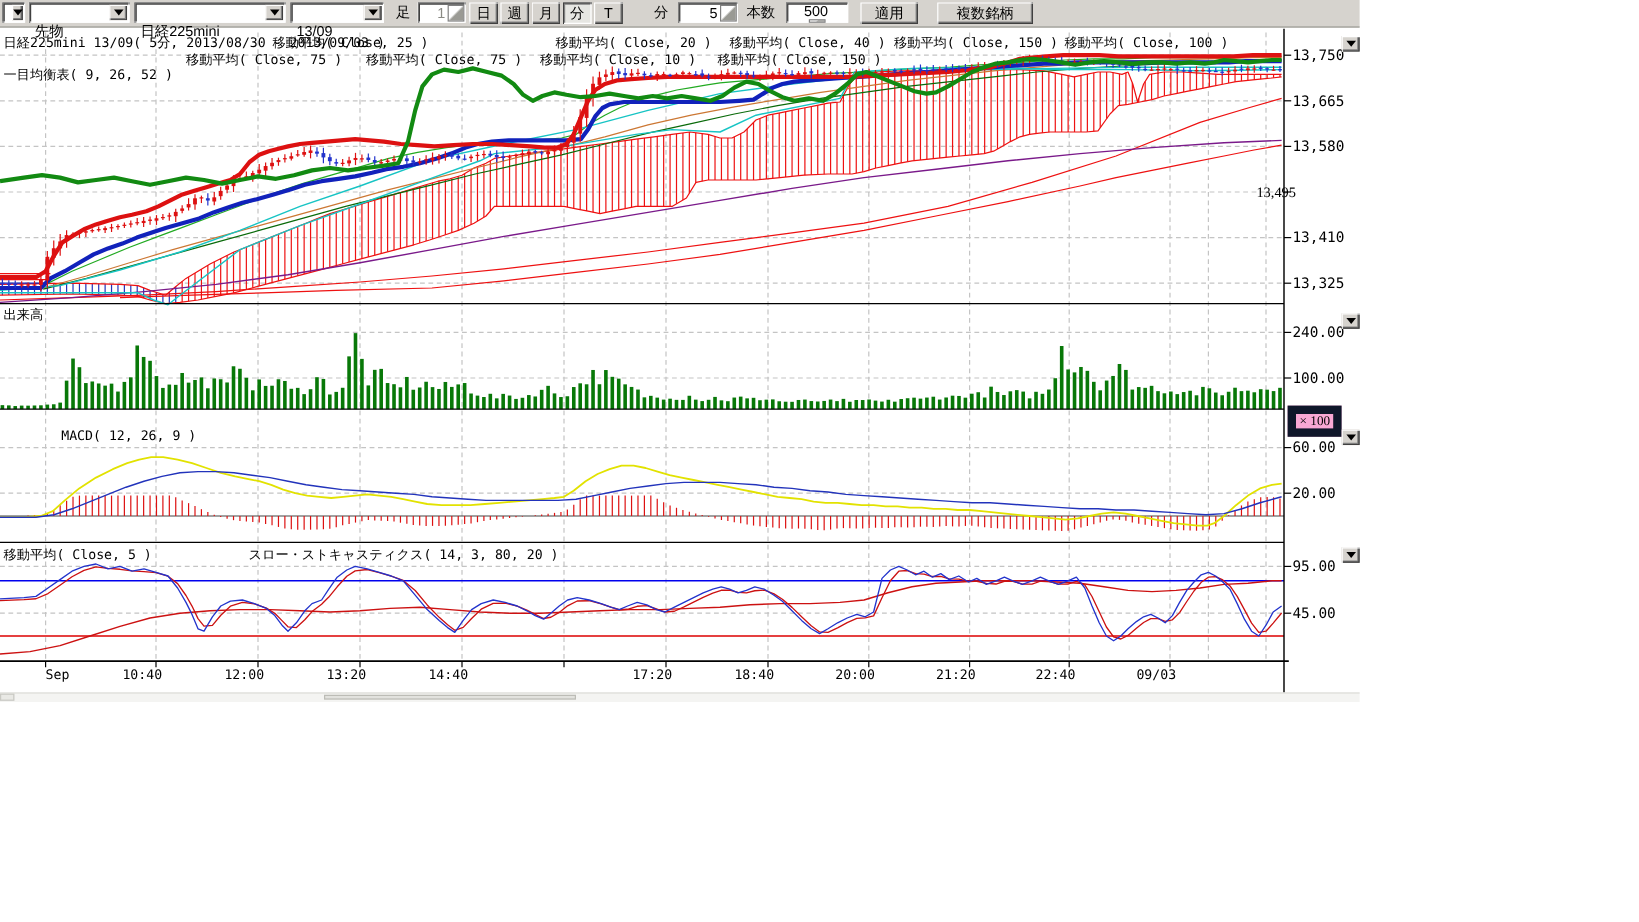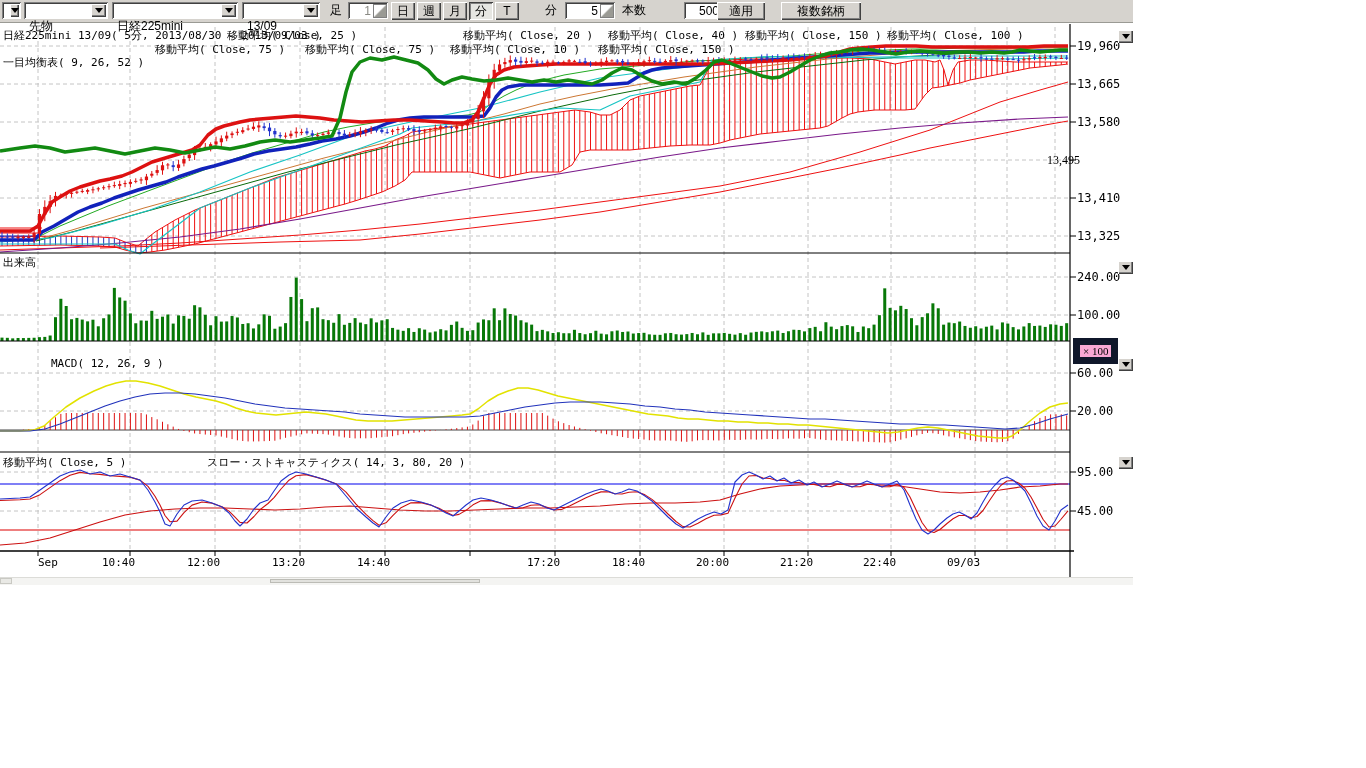--- a/index.html
+++ b/index.html
@@ -1164,21 +1164,21 @@
     <div class="tb wbtn" style="left:417px;width:24px;">週</div>
     <div class="tb wbtn" style="left:443px;width:24px;">月</div>
     <div class="tb wbtn pressed" style="left:469px;width:24px;">分</div>
     <div class="tb wbtn" style="left:495px;width:24px;">T</div>
     <div class="tb lbl" style="left:545px;">分</div>
     <div class="tb spin" style="left:565px;width:50px;">
       <span class="val">5</span>
       <span class="spinbtn"></span>
     </div>
     <div class="tb lbl" style="left:622px;">本数</div>
-    <div class="tb spin" style="left:684px;width:52px;">
+    <div class="tb spin" style="left:655px;width:52px;flex-direction:column;">
       <span class="val">500</span>
       <span class="spinbtn"></span>
     </div>
     <div class="tb wbtn" style="left:717px;width:48px;">適用</div>
     <div class="tb wbtn" style="left:781px;width:80px;">複数銘柄</div>
   </div>
 
   <div class="ov" style="left:3px;top:255px;">出来高</div>
   <div class="ov" style="left:3px;top:357px;margin-left:48px;">MACD( 12, 26, 9 )</div>
   <div class="ov" style="left:3px;top:455px;">移動平均( Close, 5 )</div>
@@ -1197,21 +1197,21 @@
   <div class="ddbtn" style="left:1118px;top:456px;">
       <span class="tri-down"></span>
     </div>
 
   <div class="hscroll">
     <div class="endbox"></div>
     <div class="thumb"></div>
   </div>
 
   <div id="gen-labels">
-      <div class="ov axis-num" style="left: 1077px; top: 39px;">19,960</div>
+      <div class="ov axis-num" style="left: 1077px; top: 39px;">13,750</div>
       <div class="ov axis-num" style="left: 1077px; top: 77px;">13,665</div>
       <div class="ov axis-num" style="left: 1077px; top: 115px;">13,580</div>
       <div class="ov axis-num" style="left: 1047px; top: 153px; font-family: Liberation Serif, serif;">13,495</div>
       <div class="ov axis-num" style="left: 1077px; top: 191px;">13,410</div>
       <div class="ov axis-num" style="left: 1077px; top: 229px;">13,325</div>
       <div class="ov axis-num" style="left: 1077px; top: 270px;">240.00</div>
       <div class="ov axis-num" style="left: 1077px; top: 308px;">100.00</div>
       <div class="ov axis-num" style="left: 1077px; top: 366px;">60.00</div>
       <div class="ov axis-num" style="left: 1077px; top: 404px;">20.00</div>
       <div class="ov axis-num" style="left: 1077px; top: 465px;">95.00</div>

